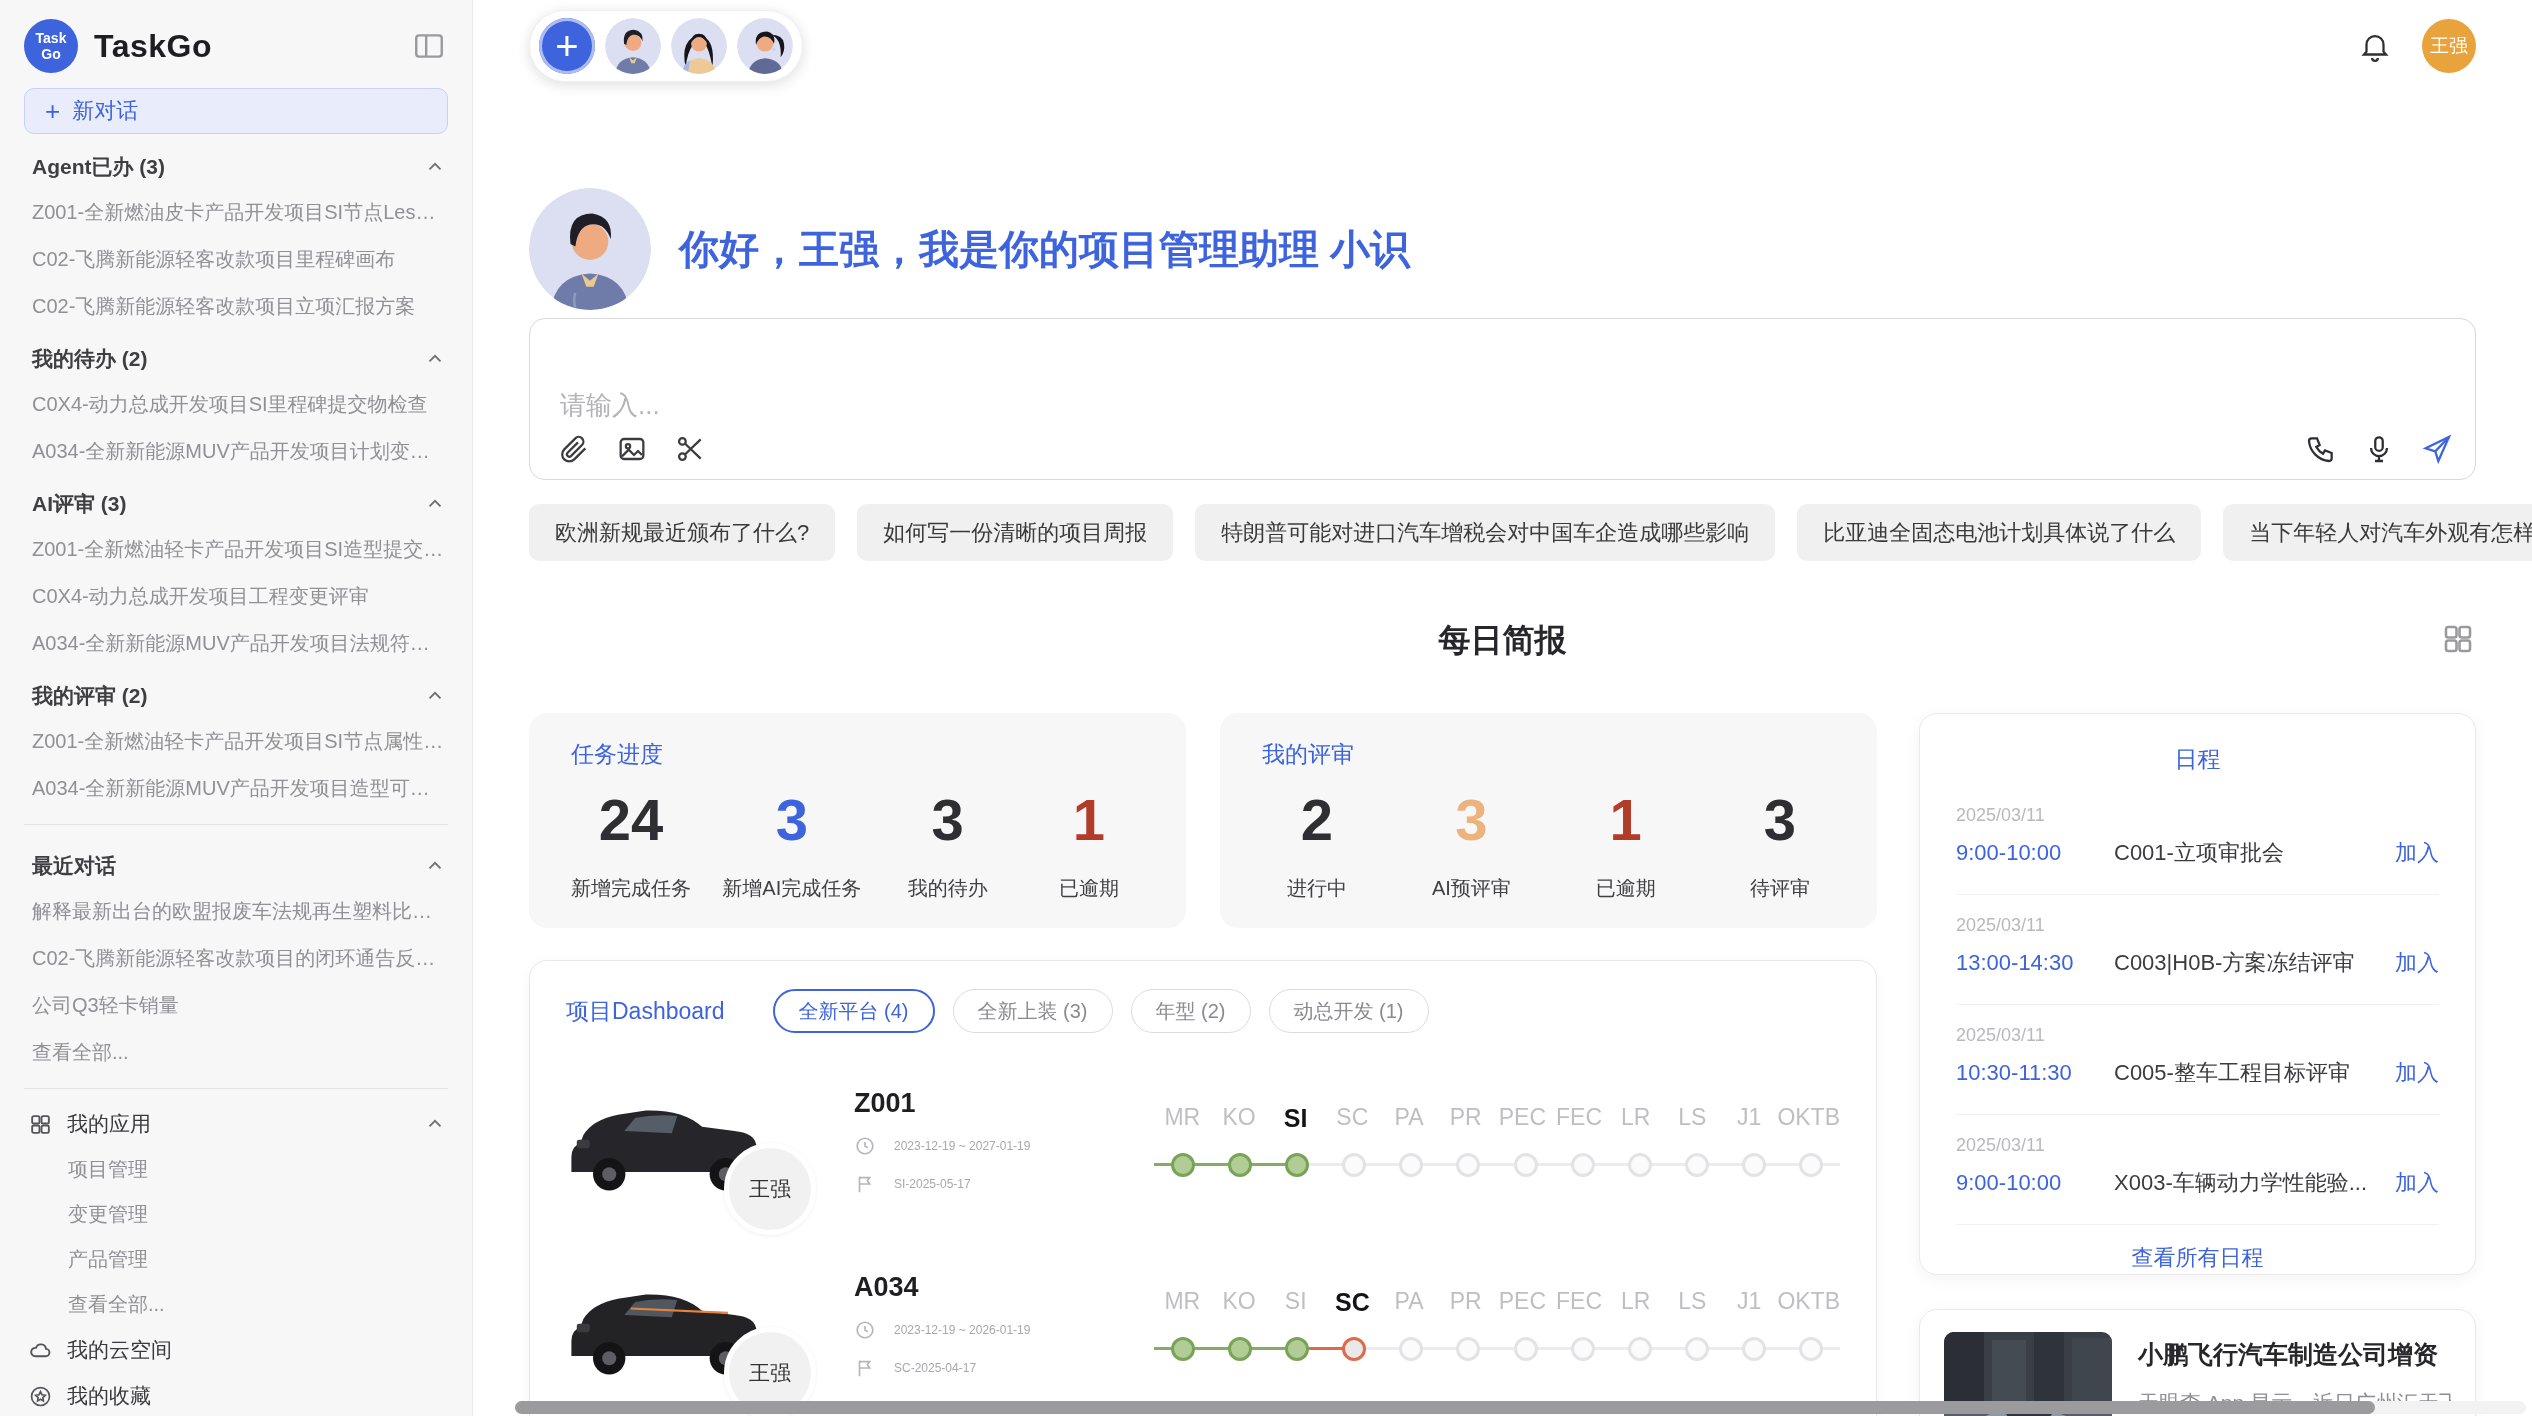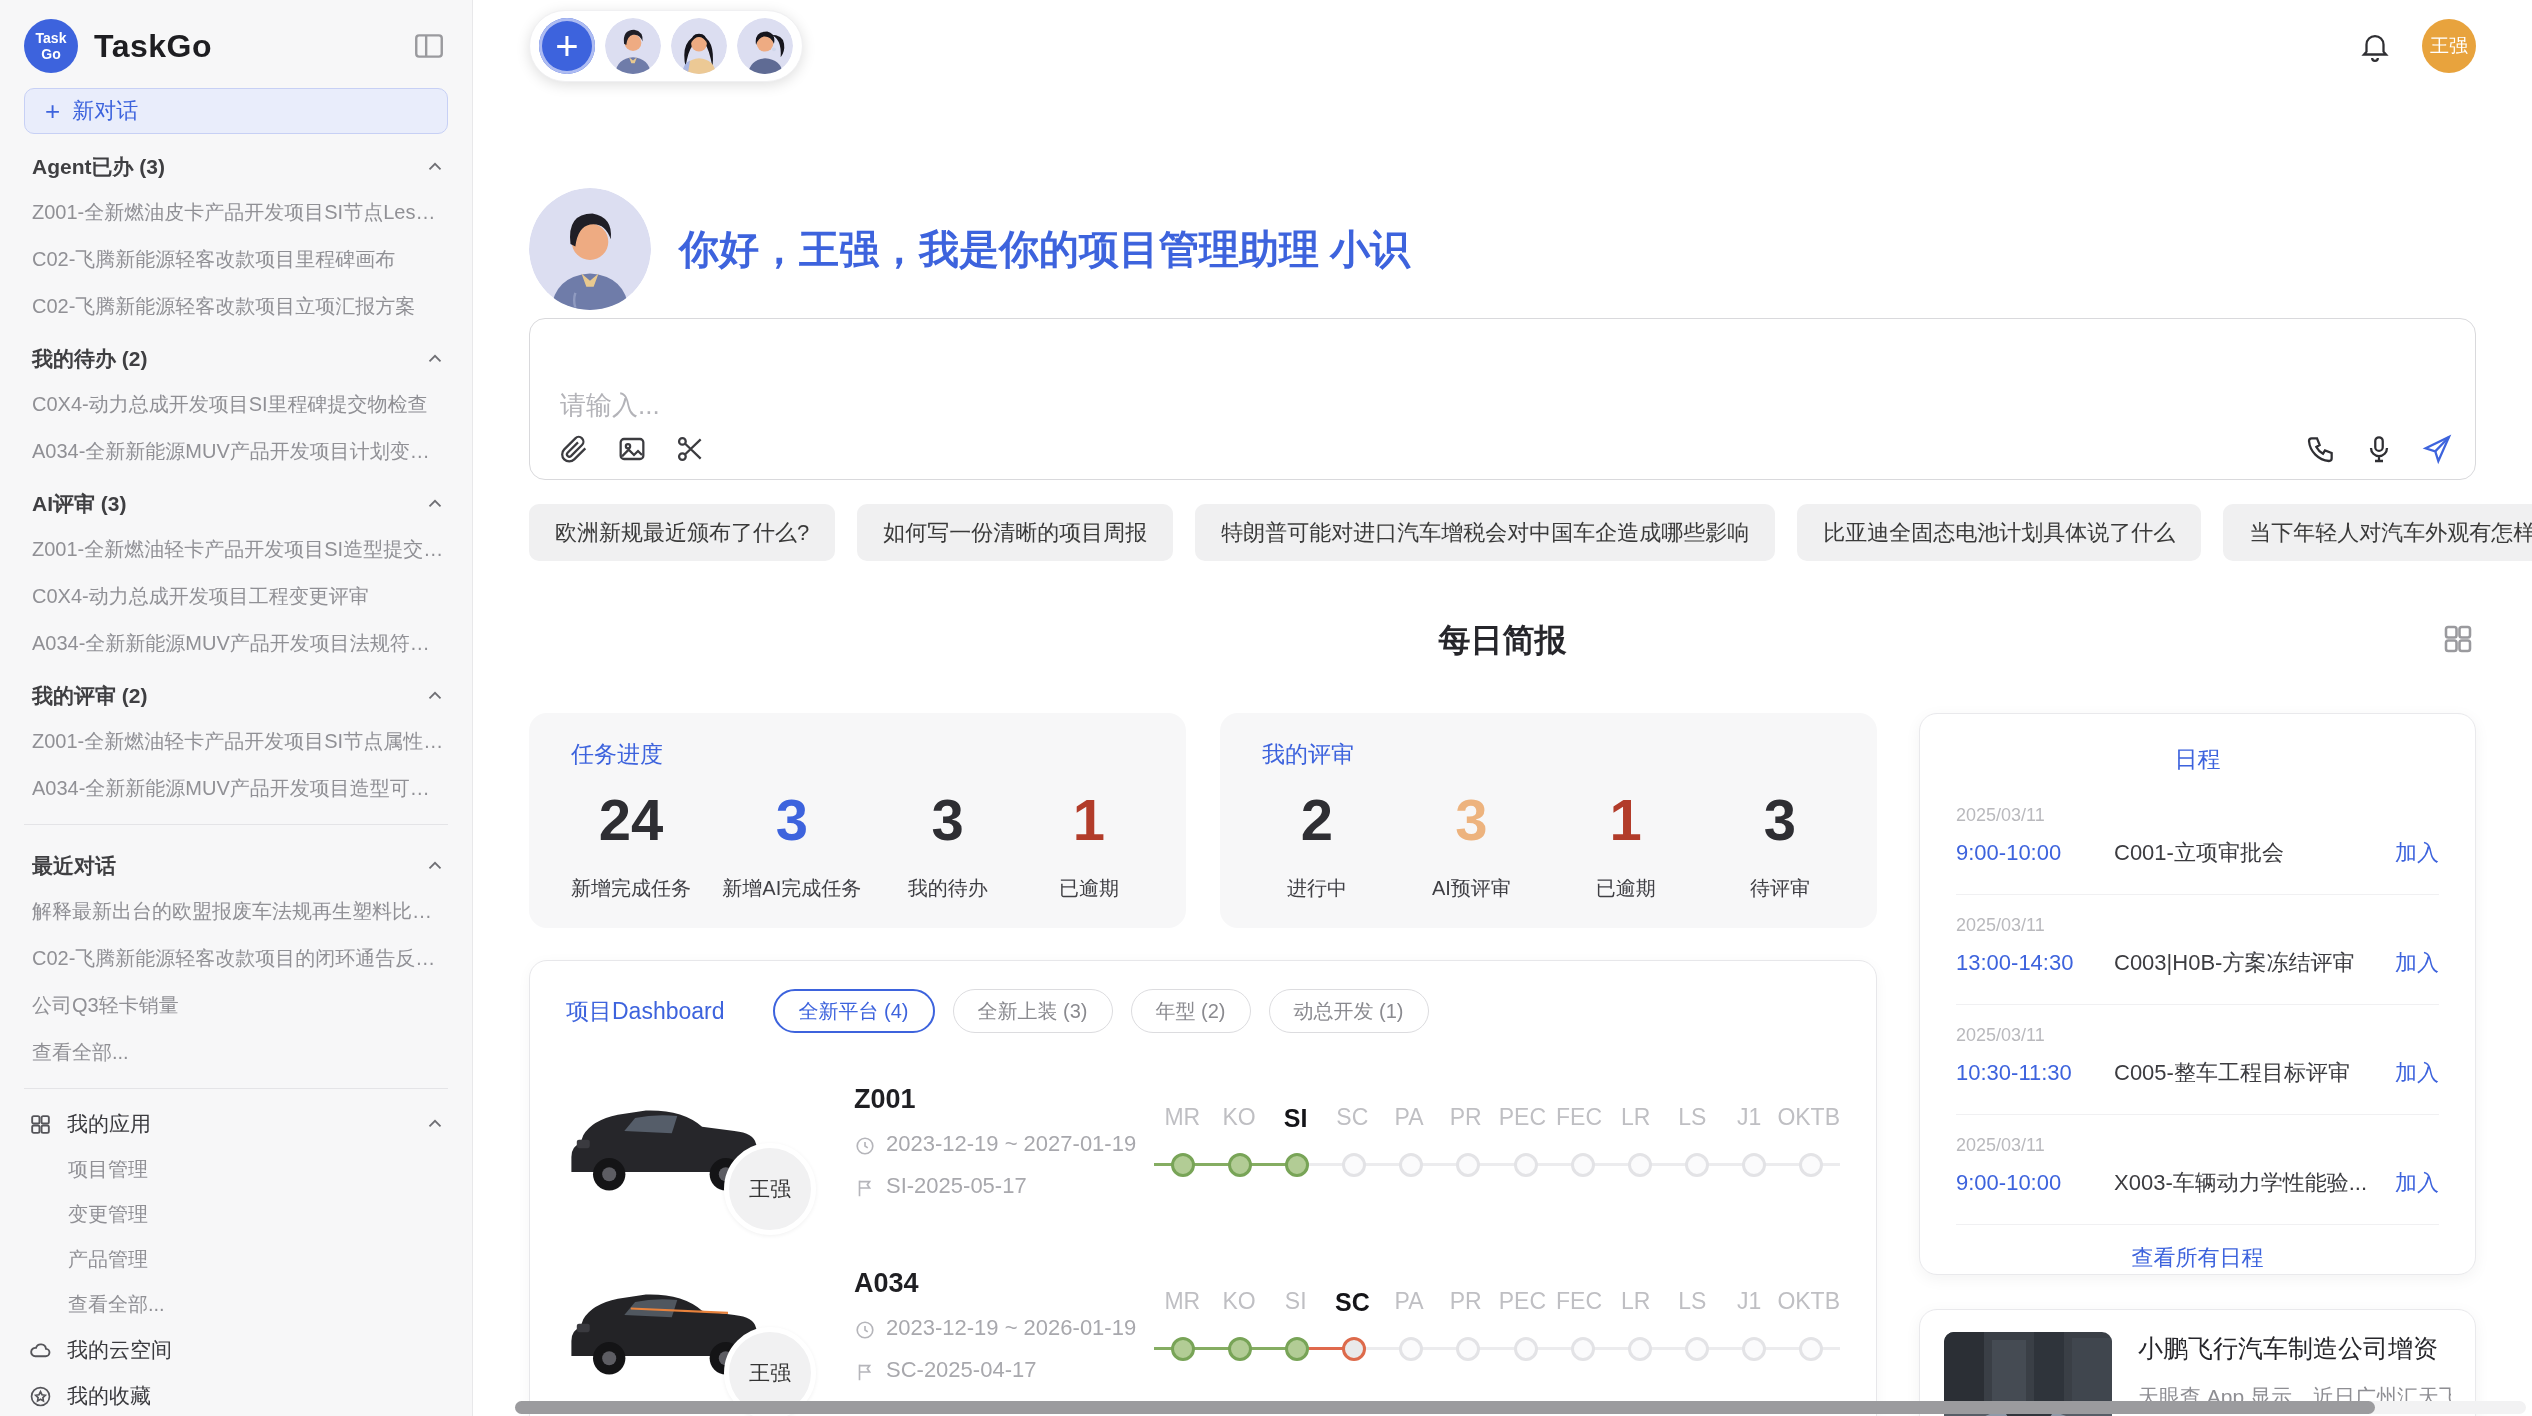--- a/index.html
+++ b/index.html
@@ -119,21 +119,21 @@
 
   .proj { display:flex; align-items:center; margin-top:44px; }
   .truck { width:216px; height:128px; position:relative; flex:none; }
   .owner-badge {
     position:absolute; right:-34px; bottom:-30px; width:92px; height:92px; border-radius:50%;
     background:#f1f1f2; border:5px solid #ffffff; display:flex; align-items:center; justify-content:center;
     font-size:21px; color:#333; box-shadow:0 1px 4px rgba(0,0,0,.06);
   }
   .pinfo { margin-left:72px; width:292px; flex:none; }
   .pcode { font-size:27px; font-weight:700; color:#1f1f23; }
-  .pmeta { display:flex; align-items:flex-end; gap:10px; margin-top:16px; font-size:22px; color:#a8a8ad; }
+  .pmeta { display:flex; align-items:center; gap:18px; margin-top:16px; font-size:12px; color:#a8a8ad; }
   .pmeta svg { width:22px; height:22px; }
   .ptimeline { flex:1; margin-left:8px; }
   .ms-labels, .ms-nodes { display:grid; grid-template-columns:repeat(12,1fr); }
   .ms-labels span { text-align:center; font-size:23px; color:#bfbfc3; }
   .ms-labels span.cur { color:#141418; font-weight:700; font-size:25px; }
   .ms-nodes { margin-top:18px; }
   .ms-cell { position:relative; height:28px; }
   .ln { position:absolute; top:50%; margin-top:-1.5px; height:3px; background:#ececee; }
   .ln.l { left:0; width:50%; } .ln.r { right:0; width:50%; }
   .ln.g { background:#85ad62; } .ln.rd { background:#e0694d; }
@@ -158,21 +158,21 @@
   .sched-name { font-size:22px; color:#3c3c40; flex:1; white-space:nowrap; overflow:hidden; text-overflow:ellipsis; }
   .sched-join { font-size:22px; color:#3D63DD; margin-left:16px; cursor:pointer; }
   .sched-all { text-align:center; font-size:22px; color:#3D63DD; padding-top:18px; cursor:pointer; }
 
   
   .news-card {
     margin-top:34px; background:#fff; border:1px solid #e9e9ec; border-radius:18px;
     padding:22px 24px; display:flex; gap:26px; height:170px; box-shadow:0 4px 16px rgba(0,0,0,.05);
   }
   .news-img { width:168px; height:112px; border-radius:10px; overflow:hidden; flex:none; }
-  .news-title { font-size:25px; font-weight:400; color:#26262b; }
+  .news-title { font-size:25px; font-weight:700; color:#26262b; margin-top:6px; }
   .news-snippet { font-size:21px; color:#8e8e93; margin-top:18px; white-space:nowrap; overflow:hidden; }
 
   
   .hscroll { position:absolute; left:515px; right:6px; bottom:2px; height:13px; background:#f2f2f3; border-radius:7px; }
   .hscroll .thumb { position:absolute; left:0; top:0; height:13px; width:92.5%; background:#9b9b9e; border-radius:7px; cursor:grab; }
 </style>
 </head>
 <body>
 
 <aside class="sidebar">

